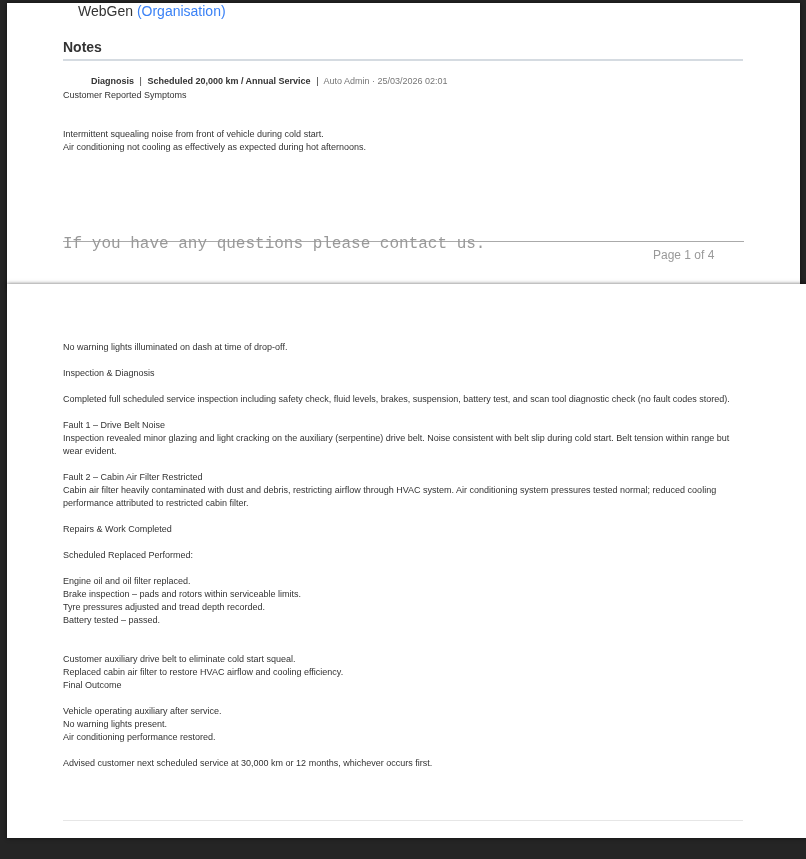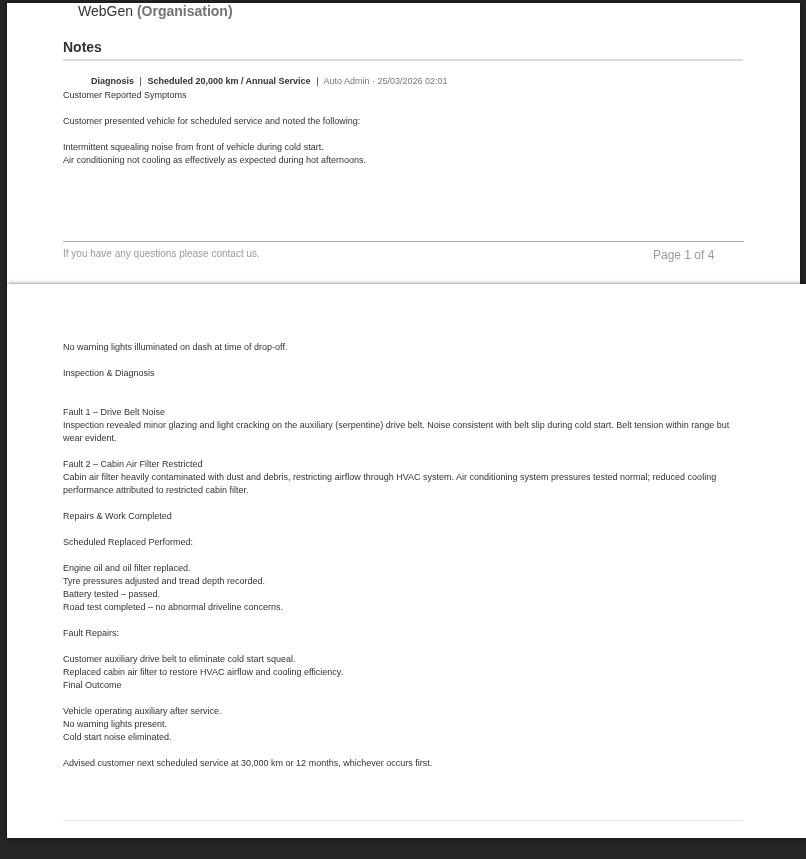--- a/index.html
+++ b/index.html
@@ -14,21 +14,21 @@
     background: #ffffff;
     box-shadow: 0 0 4px rgba(0,0,0,0.6);
   }
   #page1 { top: 3px; height: 285px; }
   #page2 { top: 284px; height: 554px; padding-left: 25px; }
 
   .org {
     position: absolute; left: 71px; top: 0px;
     font-size: 14px; color: #333;
   }
-  .org .org-suffix { color: #737373; font-weight: bold; }
+  .org .org-suffix { color: #3b82f6; }
   .notes-title {
     position: absolute; left: 56px; top: 36px;
     font-size: 14px; font-weight: bold; color: #333;
   }
   .notes-rule {
     position: absolute; left: 56px; top: 56px; width: 680px; height: 2px;
     background: #d5dbe1;
   }
   .meta {
     position: absolute; left: 56px; top: 73px;
@@ -41,22 +41,22 @@
     position: absolute; left: 56px; width: 685px;
     font-size: 9px; color: #333; line-height: 13px;
   }
   .body-text p { margin: 0; min-height: 13px; }
   #p1-body { top: 86px; }
   .footer-rule {
     position: absolute; left: 56px; top: 238px; width: 681px; height: 1px;
     background: #aaaaaa;
   }
   .footer-left {
-    position: absolute; left: 56px; top: 245px;
-    font-size: 10px; color: #999;
+    position: absolute; left: 56px; top: 232px;
+    font-size: 16px; color: #999; font-family: Liberation Mono, monospace;
   }
   .footer-right {
     position: absolute; left: 646px; top: 245px;
     font-size: 12px; color: #999;
   }
   #p2-body { top: 57px; }
   .p2-rule {
     position: absolute; left: 56px; top: 536px; width: 680px; height: 1px;
     background: #e6e6e6;
   }
@@ -74,58 +74,57 @@
   <div class="meta">
     <b>Diagnosis</b>
     <span class="sep">|</span>
     <b>Scheduled 20,000 km / Annual Service</b>
     <span class="sep">|</span>
     <span class="author">Auto Admin · 25/03/2026 02:01</span>
   </div>
   <div id="p1-body" class="body-text">
     <p>Customer Reported Symptoms</p>
     <p></p>
-    <p>Customer presented vehicle for scheduled service and noted the following:</p>
     <p></p>
     <p>Intermittent squealing noise from front of vehicle during cold start.</p>
     <p>Air conditioning not cooling as effectively as expected during hot afternoons.</p>
   </div>
   <div class="footer-rule"></div>
   <div class="footer-left">If you have any questions please contact us.</div>
   <div class="footer-right">Page 1 of 4</div>
 </div>
 
 <div id="page2" class="page">
   <div id="p2-body" class="body-text">
     <p>No warning lights illuminated on dash at time of drop-off.</p>
     <p></p>
     <p>Inspection &amp; Diagnosis</p>
     <p></p>
+    <p>Completed full scheduled service inspection including safety check, fluid levels, brakes, suspension, battery test, and scan tool diagnostic check (no fault codes stored).</p>
     <p></p>
     <p>Fault 1 – Drive Belt Noise</p>
     <p>Inspection revealed minor glazing and light cracking on the auxiliary (serpentine) drive belt. Noise consistent with belt slip during cold start. Belt tension within range but wear evident.</p>
     <p></p>
     <p>Fault 2 – Cabin Air Filter Restricted</p>
     <p>Cabin air filter heavily contaminated with dust and debris, restricting airflow through HVAC system. Air conditioning system pressures tested normal; reduced cooling performance attributed to restricted cabin filter.</p>
     <p></p>
     <p>Repairs &amp; Work Completed</p>
     <p></p>
     <p>Scheduled Replaced Performed:</p>
     <p></p>
     <p>Engine oil and oil filter replaced.</p>
+    <p>Brake inspection – pads and rotors within serviceable limits.</p>
     <p>Tyre pressures adjusted and tread depth recorded.</p>
     <p>Battery tested – passed.</p>
-    <p>Road test completed – no abnormal driveline concerns.</p>
     <p></p>
-    <p>Fault Repairs:</p>
     <p></p>
     <p>Customer auxiliary drive belt to eliminate cold start squeal.</p>
     <p>Replaced cabin air filter to restore HVAC airflow and cooling efficiency.</p>
     <p>Final Outcome</p>
     <p></p>
     <p>Vehicle operating auxiliary after service.</p>
     <p>No warning lights present.</p>
-    <p>Cold start noise eliminated.</p>
+    <p>Air conditioning performance restored.</p>
     <p></p>
     <p>Advised customer next scheduled service at 30,000 km or 12 months, whichever occurs first.</p>
   </div>
   <div class="p2-rule"></div>
 </div>
 
 </body></html>

